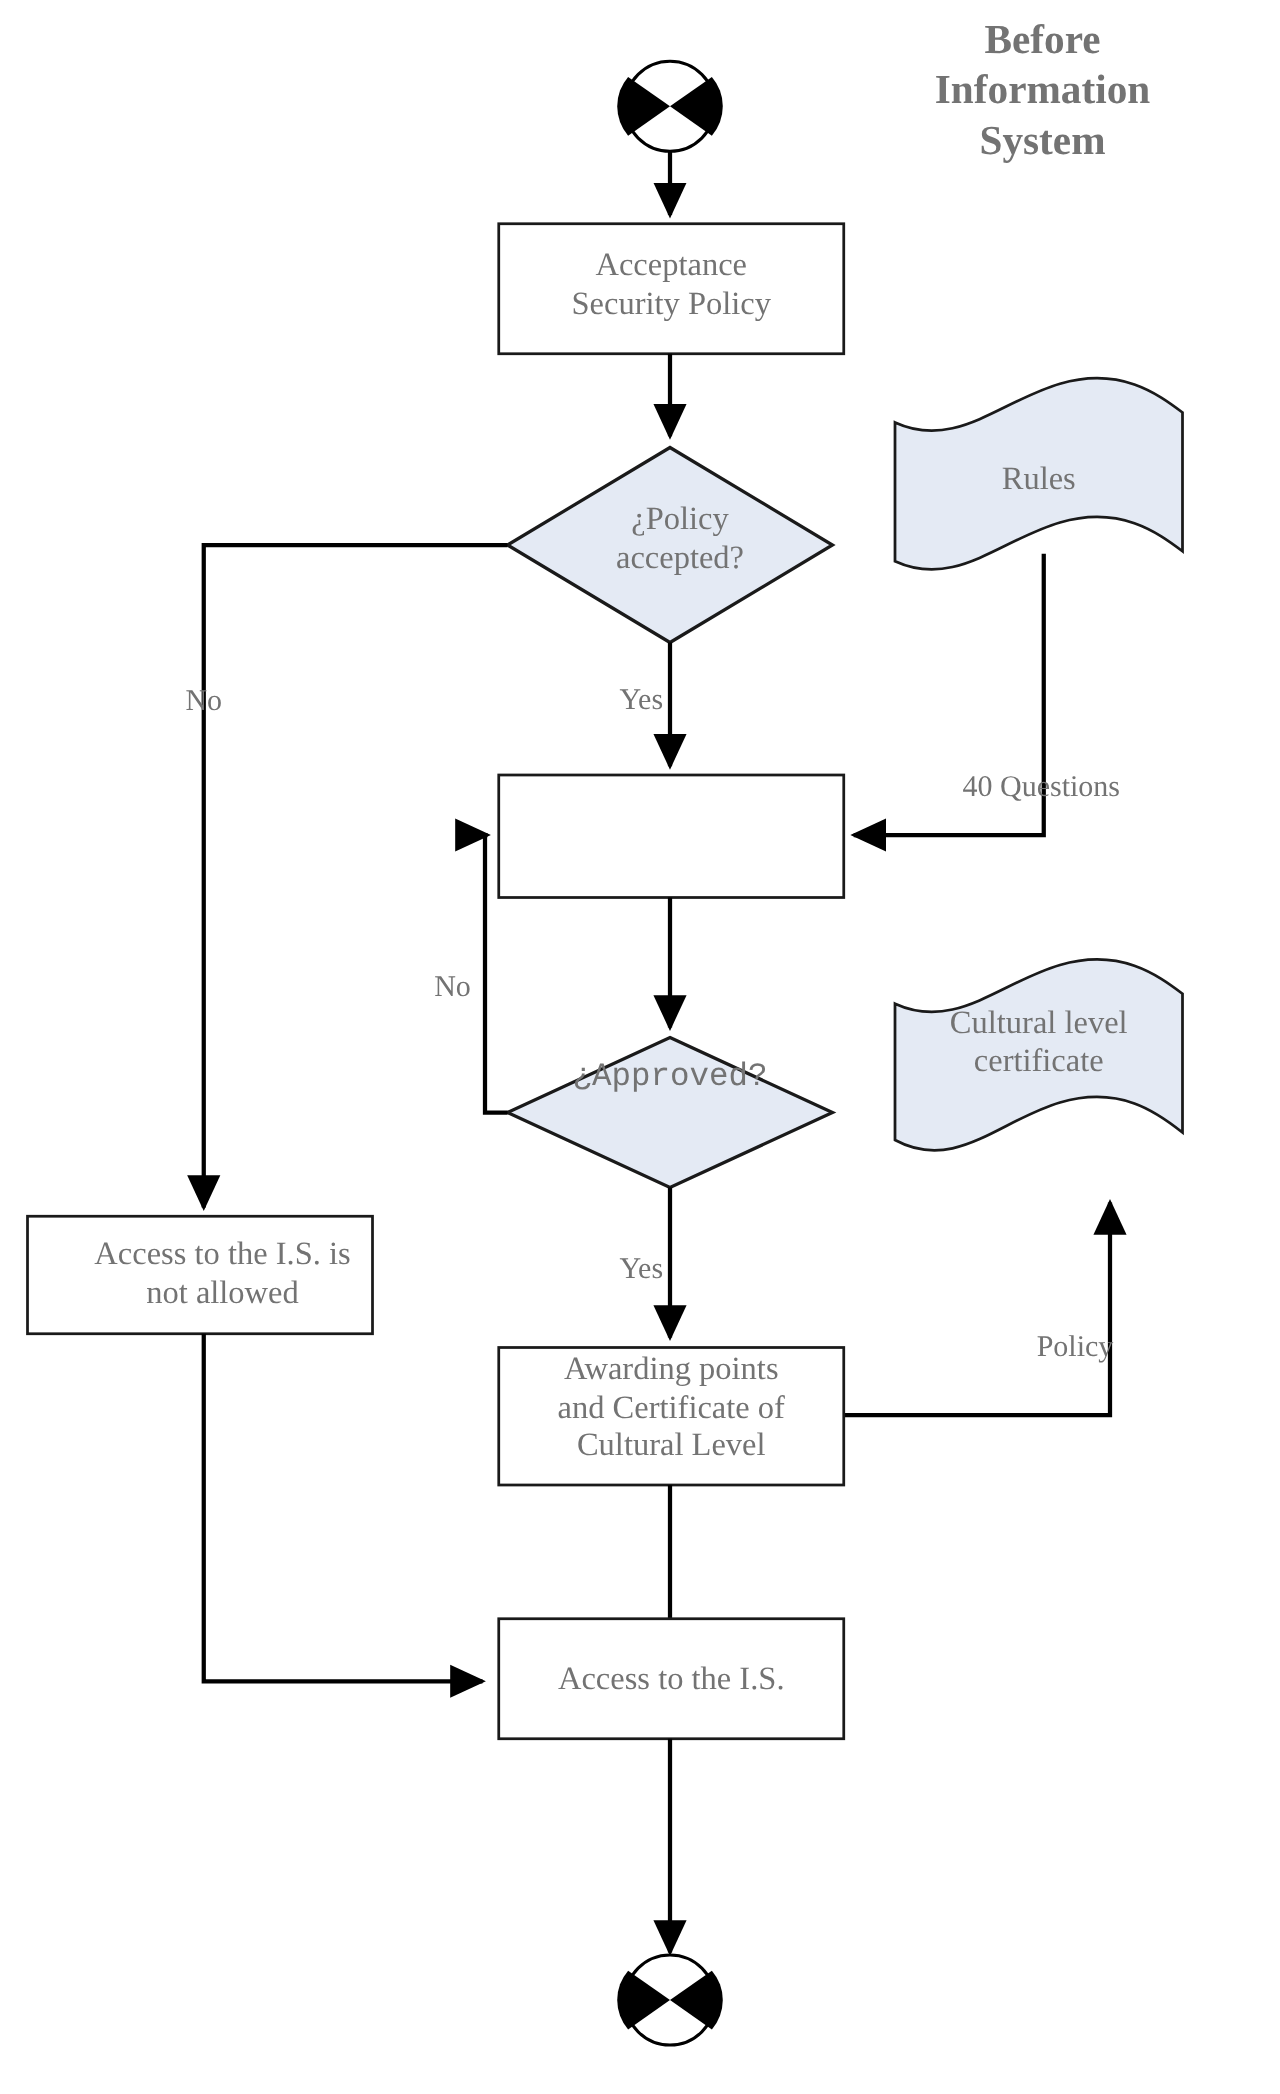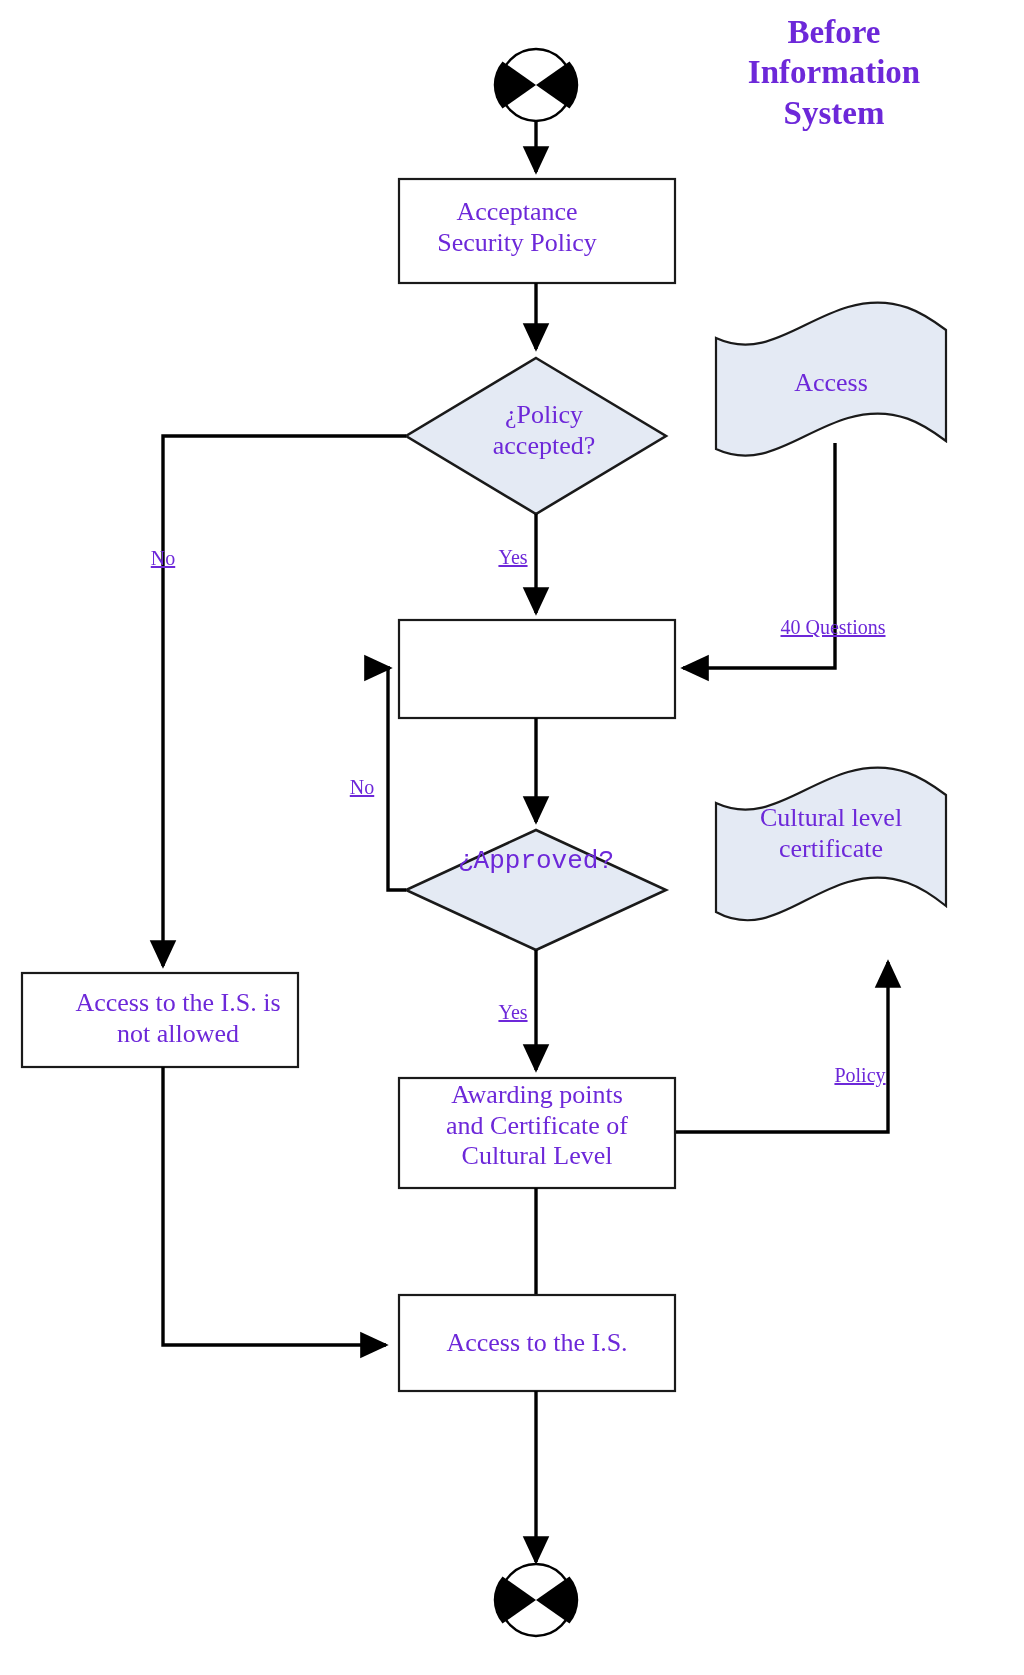--- a/index.html
+++ b/index.html
@@ -17,32 +17,31 @@
   }
   #diagram-svg {
     position: absolute;
     left: 0;
     top: 0;
     width: 1024px;
     height: 1675px;
   }
   .lbl {
     position: absolute;
-    color: #6d28d9;
+    color: #737373;
     text-align: center;
     line-height: 1.18;
     white-space: pre-line;
     pointer-events: none;
   }
   .node-text {
     font-size: 26px;
   }
   .edge-label {
-    font-size: 20px;
-    text-decoration: underline;
+    font-size: 24px;
   }
   .title {
     font-size: 33px;
     font-weight: bold;
     line-height: 1.22;
     text-align: center;
   }
 </style>
 </head>
 <body>
@@ -120,27 +119,27 @@
       <circle cx="536" cy="1600" r="36" fill="#ffffff" stroke="#000000" stroke-width="2.4"></circle>
       <path d="M536,1600 L502.5,1576.5 A36,36 0 0,0 502.5,1623.5 Z" fill="#000000"></path>
       <path d="M536,1600 L569.5,1576.5 A36,36 0 0,1 569.5,1623.5 Z" fill="#000000"></path>
     </g>
   </svg>
 
   <div class="lbl title" style="left:684px; top:12px; width:300px;">Before
 Information
 System</div>
 
-  <div class="lbl node-text" style="left:399px; top:197px; width:236px;">Acceptance
+  <div class="lbl node-text" style="left:399px; top:197px; width:236px;padding-left:20px;">Acceptance
 Security Policy</div>
 
   <div class="lbl node-text" style="left:444px; top:400px; width:200px;">¿Policy
 accepted?</div>
 
-  <div class="lbl node-text" style="left:756px; top:368px; width:150px;">Access</div>
+  <div class="lbl node-text" style="left:756px; top:368px; width:150px;">Rules</div>
 
   <div class="lbl edge-label" style="left:123px; top:547px; width:80px;">No</div>
 
   <div class="lbl edge-label" style="left:470px; top:546px; width:86px;">Yes</div>
 
   <div class="lbl edge-label" style="left:740px; top:616px; width:186px;">40 Questions</div>
 
 
   <div class="lbl edge-label" style="left:322px; top:776px; width:80px;">No</div>
 

